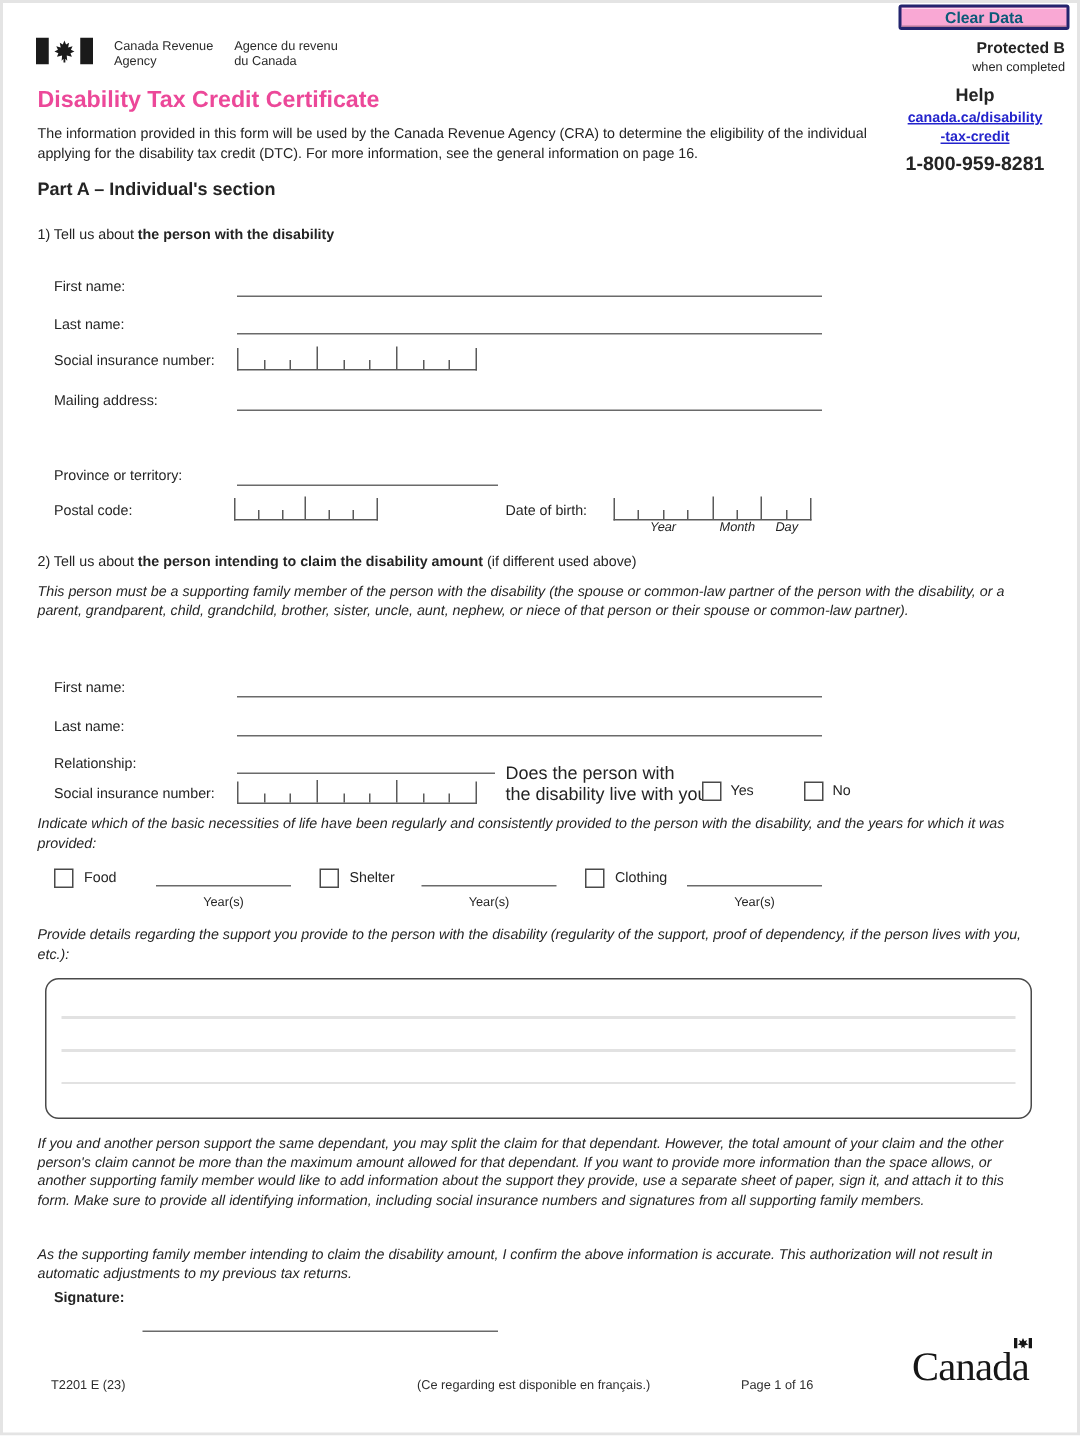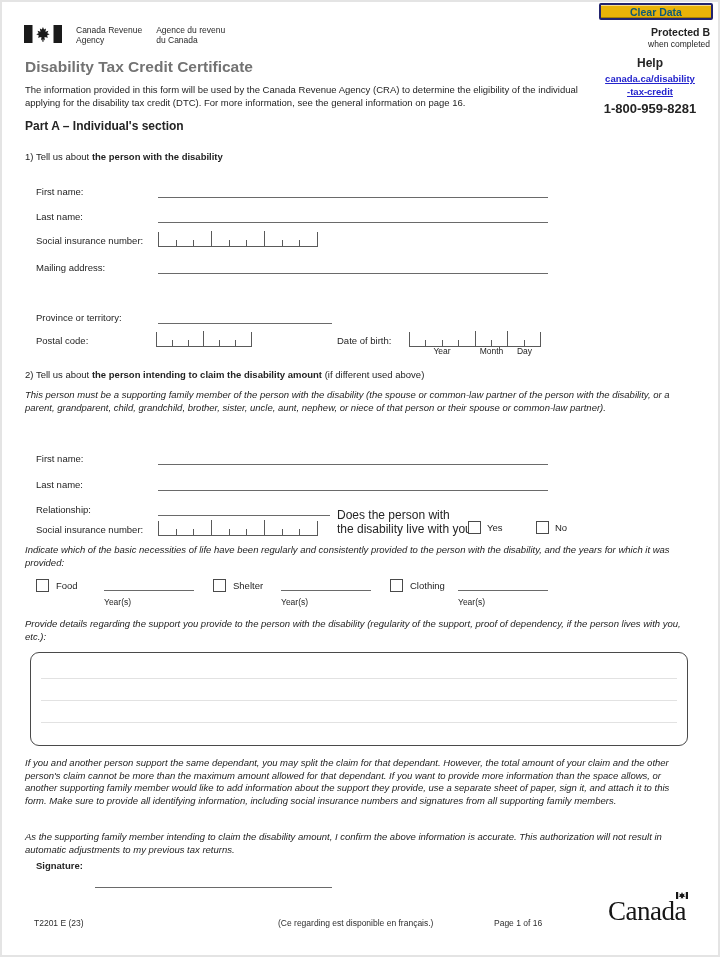--- a/index.html
+++ b/index.html
@@ -6,60 +6,60 @@
   html,body { background:#fff; }
   body { width:720px; height:957px; font-family:"Liberation Sans", sans-serif; color:#242424; }
   .page { position:relative; width:720px; height:957px; background:#fff; box-shadow: inset 0 0 0 2px #e4e4e4; overflow:hidden; }
 
   
   .fip { position:absolute; left:24px; top:25px; display:flex; align-items:flex-start; gap:14px; }
   .fip .flag { width:38px; height:18px; display:block; }
   .fip .dept { font-size:8.5px; line-height:1.2; color:#2a2a2a; }
 
   .clear-btn { position:absolute; right:7px; top:3px; width:114px; height:17px;
-    background:#eab308; border:2px solid #23246e; border-radius:2px;
+    background:#f9a8d4; border:2px solid #23246e; border-radius:2px;
     color:#0b5a78; font-weight:bold; font-size:10.5px; font-family:"Liberation Sans",sans-serif;
     box-shadow: inset 0 1px 0 rgba(255,255,255,.55), inset 0 -1px 0 rgba(0,0,0,.28);
     cursor:pointer; line-height:12px; text-align:center; }
   .protected { position:absolute; right:10px; top:26px; text-align:right; }
   .protected .p1 { font-weight:bold; font-size:10.5px; }
   .protected .p2 { font-size:8.5px; margin-top:1px; }
   .helpblock { position:absolute; right:12px; top:56px; width:116px; text-align:center; }
   .helpblock .h1 { font-weight:bold; font-size:12px; margin-bottom:3px; }
   .helpblock a { color:#2323cc; font-size:9.5px; font-weight:bold; text-decoration:underline; display:block; line-height:1.35; }
   .helpblock .phone { font-weight:bold; font-size:13px; margin-top:2px; }
 
-  .title { position:absolute; left:25px; top:58px; font-size:15.5px; font-weight:bold; color:#737373; }
+  .title { position:absolute; left:25px; top:58px; font-size:15.5px; font-weight:bold; color:#ec4899; }
   .intro { position:absolute; left:25px; top:84px; width:578px; font-size:9.5px; line-height:1.32; }
 
   .parta { position:absolute; left:25px; top:119px; font-size:12px; font-weight:bold; }
   .q { position:absolute; left:25px; font-size:9.5px; }
   .q b { font-weight:bold; }
 
   
   .row { position:absolute; left:36px; width:648px; height:18px; }
   .row .lbl { position:absolute; left:0; bottom:1px; font-size:9.5px; }
   .line { position:absolute; bottom:0; border-bottom:1.5px solid #6a6a6a; height:14px; }
 
   .comb { position:absolute; bottom:0; display:flex; align-items:flex-end; height:15px;
     border-left:1.6px solid #5a5a5a; border-right:1.6px solid #5a5a5a; border-bottom:1.6px solid #5a5a5a; }
   .comb .c { flex:1; height:6px; border-right:1.1px solid #5a5a5a; }
   .comb .c.g { height:15px; border-right-width:1.6px; }
   .comb .c:last-child { border-right:none; }
 
-  .dob-units { position:absolute; display:flex; font-size:8.5px; }
+  .dob-units { position:absolute; display:flex; font-size:8.5px;font-style:italic; }
   .dob-units span { text-align:center; }
 
   .cb { width:13px; height:13px; border:1.5px solid #4a4a4a; background:#fff; display:inline-block; }
 
   .para { position:absolute; left:25px; width:662px; font-size:9.5px; line-height:1.34;font-style:italic; }
 
   .nec-group { position:absolute; display:flex; align-items:flex-start; height:30px; }
   .nec-group .nlabel { font-size:9.5px; margin-left:7px; width:48px; padding-top:1px; }
-  .nec-stack { width:90px; text-align:left; }
+  .nec-stack { width:90px; text-align:center; }
   .nec-stack .nline { display:block; border-bottom:1.5px solid #6a6a6a; height:12px; }
   .nec-stack .yrs { font-size:8.5px; margin-top:1px; display:inline-block; }
 
   .bigbox { position:absolute; left:30px; top:652px; width:658px; height:94px;
     border:1.6px solid #4a4a4a; border-radius:9px; padding:4px 10px; }
   .bigbox .ruling { width:100%; height:100%;
     background-image:repeating-linear-gradient(to bottom, transparent 0 20.5px, #e2e2e2 20.5px 22px); }
 
   .sig-row { position:absolute; left:36px; top:872px; height:16px; }
   .sig-row .slbl { position:absolute; left:0; bottom:17px; font-weight:bold; font-size:9.5px; }

